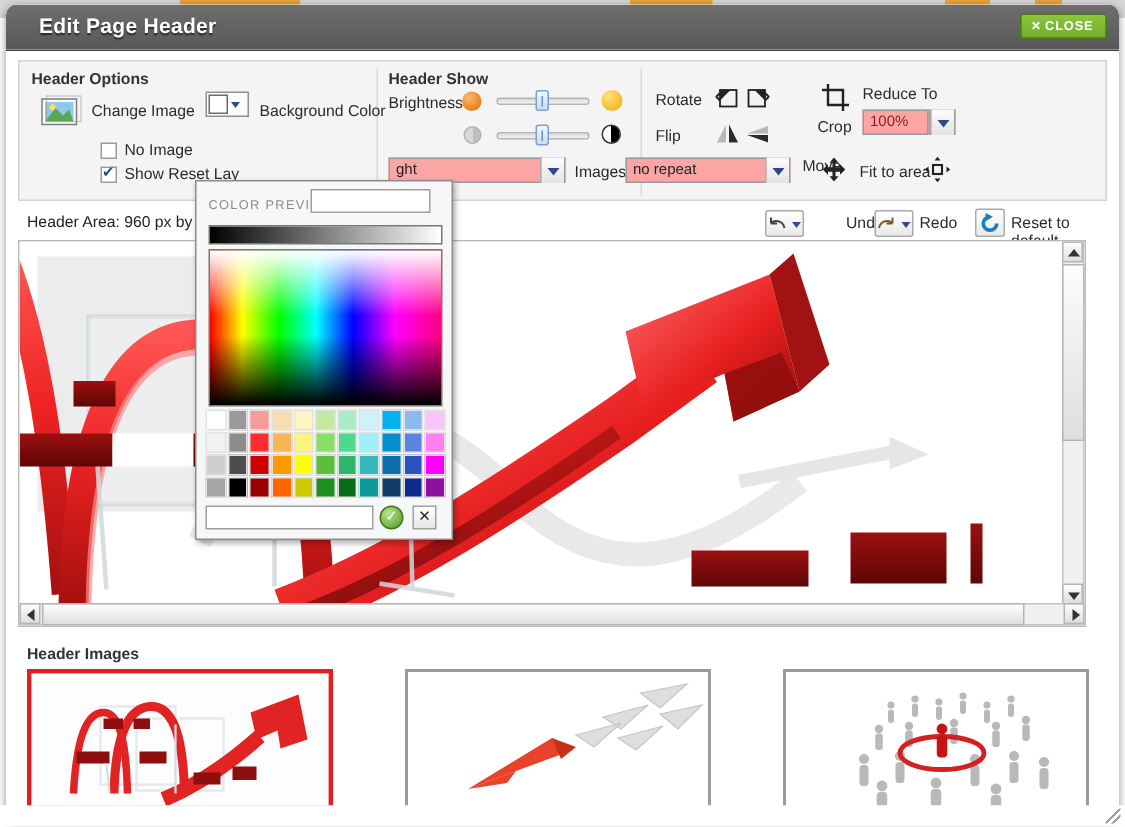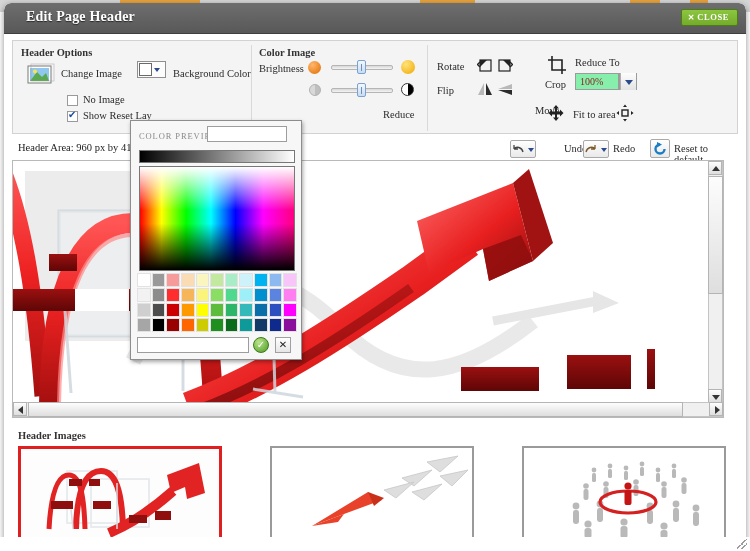--- a/index.html
+++ b/index.html
@@ -22,21 +22,20 @@
   }
 
   
   #modal {
     position: absolute; left: 4px; top: 3px;
     width: 742px; height: 545px;
     background: #ffffff;
     border-radius: 7px;
     box-shadow: 0 2px 6px rgba(0,0,0,.45);
     overflow: hidden;
-    font-family: Liberation Serif, serif;
   }
   #titlebar {
     position: relative;
     height: 31px;
     background: linear-gradient(to bottom, #6e6e6e 0%, #636363 50%, #585858 100%);
     border-bottom: 1px solid #3f3f3f;
     border-top-left-radius: 7px; border-top-right-radius: 7px;
   }
   #titlebar .title {
     position: absolute; left: 22px; top: 6px;
@@ -126,21 +125,21 @@
     border: 1px solid #7ba2cf; border-radius: 2px;
   }
   .slider .thumb::after {
     content:""; position:absolute; left:3px; top:3px;
     width:1px; height:7px; background:#6d90bb;
   }
   .dot { position: absolute; border-radius: 50%; }
 
   .selbox {
     position: absolute; height: 17px;
-    border: 1px solid #9b9b9b; background: #86efac;
+    border: 1px solid #9b9b9b; background: #fca5a5;
     font-size: 10px; color: #222; line-height: 15px;
     padding-left: 4px;
   }
   .selbox .dd {
     position: absolute; right: 0; top: -1px;
     width: 16px; height: 17px;
     background: linear-gradient(to bottom,#fdfdfd,#e3e3e3);
     border-left: 1px solid #b0b0b0;
   }
   .selbox .dd::after {
@@ -344,38 +343,46 @@
 
       <div class="chk on" style="left:54px; top:70px;"></div>
       <div class="lbl" style="left:70px; top:69px;">Show Reset Lay</div>
 
       <div id="bgcolor-btn" style="top:20px;">
         <div class="sw" style="background: rgb(255, 255, 255);"></div>
         <div class="arr"></div>
       </div>
       <div class="lbl" style="left:160px; top:27px;">Background Color</div>
 
-      <div class="panel-label" style="left:246px; top:6px;">Color Image</div>
+      <div class="panel-label" style="left:246px; top:6px;">Header Show</div>
 
       <div class="lbl" style="left:246px; top:22px;">Brightness</div>
       <div class="dot" style="left:295px; top:20px; width:13px; height:13px; background:radial-gradient(circle at 35% 30%,#ffb86b,#e06a00);"></div>
       <div class="slider" style="left:318px; top:19px; width:62px;">
         <div class="track"></div>
         <div class="thumb" style="left:26px;"></div>
       </div>
       <div class="dot" style="left:388px; top:19px; width:14px; height:14px; background:radial-gradient(circle at 35% 30%,#ffe37a,#f0a800);"></div>
 
       <div class="dot" style="left:296px; top:43px; width:12px; height:12px; background:linear-gradient(to right,#d8d8d8 50%,#bfbfbf 50%); border:1px solid #b0b0b0;"></div>
       <div class="slider" style="left:318px; top:42px; width:62px;">
         <div class="track"></div>
         <div class="thumb" style="left:26px;"></div>
       </div>
       <div class="dot" style="left:388px; top:42px; width:13px; height:13px; background:linear-gradient(to right,#ffffff 50%,#000000 50%); border:1px solid #333;"></div>
 
-      <div class="lbl" style="left:370px; top:68px;">Reduce</div>
+      <div class="selbox" style="left:246px; top:64px; width:118px;">
+        <span>ght</span>
+        <div class="dd"></div>
+      </div>
+      <div class="lbl" style="left:370px; top:68px;">Images</div>
+      <div class="selbox" style="left:404px; top:64px; width:110px;">
+        <span>no repeat</span>
+        <div class="dd"></div>
+      </div>
       <div class="lbl" style="left:522px; top:64px;">Move</div>
       <svg class="icbtn" style="left:534px; top:63px; width:18px; height:18px;" viewBox="0 0 18 18">
         <path d="M9 1 L12 4.5 H10 V7.5 H13 V5.5 L16.5 9 L13 12.5 V10.5 H10 V13.5 H12 L9 17 L6 13.5 H8 V10.5 H5 V12.5 L1.5 9 L5 5.5 V7.5 H8 V4.5 H6 Z" fill="#222"></path>
       </svg>
       <div class="lbl" style="left:560px; top:68px;">Fit to area</div>
       <svg class="icbtn" style="left:603px; top:63px; width:18px; height:18px;" viewBox="0 0 18 18">
         <rect x="6" y="6" width="6" height="6" fill="none" stroke="#222" stroke-width="1.4"></rect>
         <path d="M9 0.5 L11 3 H7 Z M9 17.5 L7 15 H11 Z M0.5 9 L3 7 V11 Z M17.5 9 L15 11 V7 Z" fill="#222"></path>
       </svg>
 

